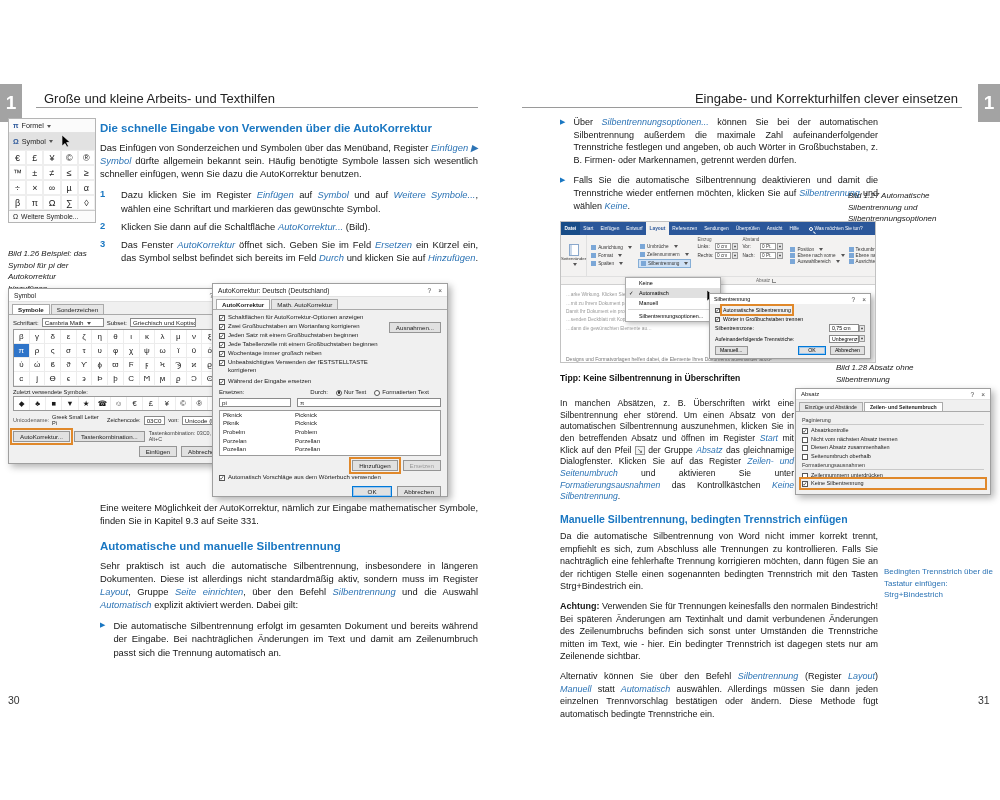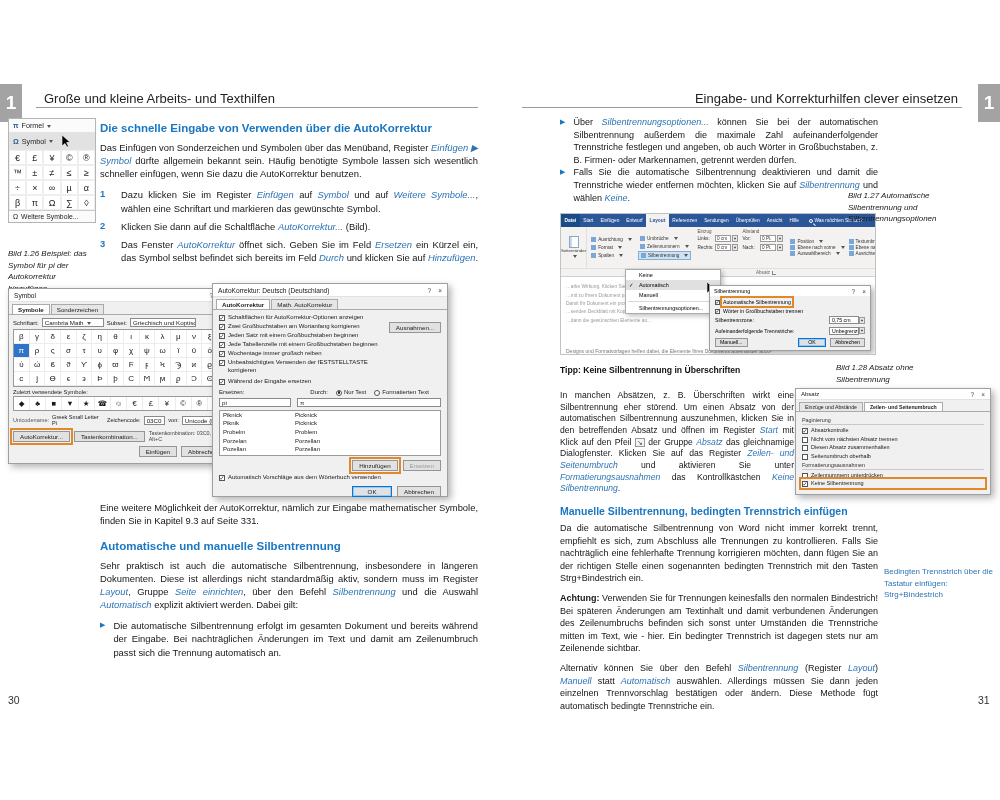--- a/index.html
+++ b/index.html
@@ -431,21 +431,21 @@
         <span>Automatisch Vorschläge aus dem Wörterbuch verwenden</span>
       </div>
       <div class="ac-ok">
         <span class="btn focus" style="width:40px">OK</span>
         <span class="btn">Abbrechen</span>
       </div>
     </div>
   </div>
 
   <div class="abs" style="left:560px;top:116px;width:318px">
-    <div class="bullet" style="">
+    <div class="bullet" style="margin-bottom:8px">
       <span class="bullet-m">▶</span>
       <span class="txt" style="font-size:9px"><span>Über </span><span class="em">Silbentrennungsoptionen...</span><span> können Sie bei der automatischen Silbentrennung außerdem die maximale Zahl aufeinanderfolgender Trennstriche festlegen und angeben, ob auch Wörter in Großbuchstaben, z. B. Firmen- oder Markennamen, getrennt werden dürfen.</span></span>
     </div>
     <div class="bullet" style="margin-bottom:9px">
       <span class="bullet-m">▶</span>
       <span class="txt" style="font-size:9px"><span>Falls Sie die automatische Silbentrennung deaktivieren und damit die Trennstriche wieder entfernen möchten, klicken Sie auf </span><span class="em">Silbentrennung</span><span> und wählen </span><span class="em">Keine</span><span>.</span></span>
     </div>
 
     <div class="fig-ribbon" style="margin-bottom:10px">
       <div class="rb-tabs">

